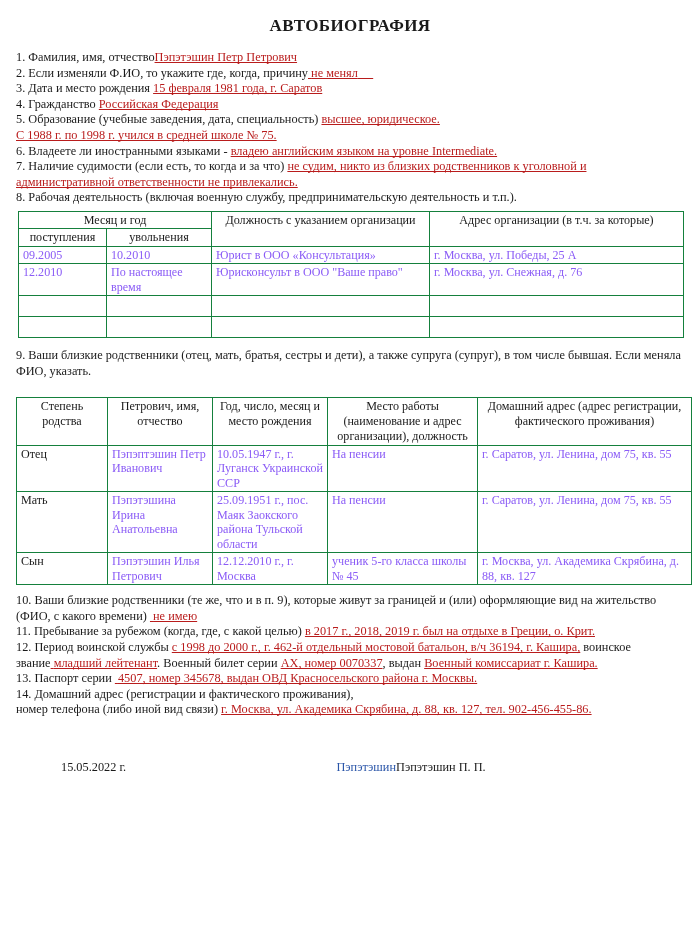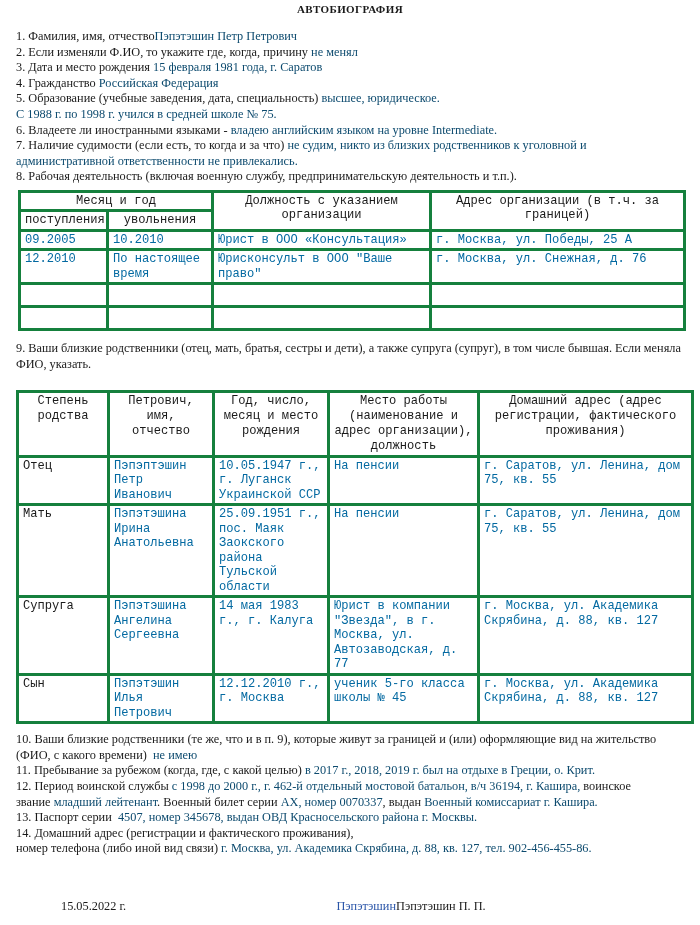--- a/index.html
+++ b/index.html
@@ -19,56 +19,56 @@
   .page {
     position: relative;
     width: 700px;
     height: 925px;
     box-sizing: border-box;
     padding: 0 16px;
   }
   .doc-title {
     text-align: center;
     font-weight: bold;
-    font-size: 11px;
+    font-size: 17px;
     letter-spacing: 0.4px;
-    margin-top: 3px;
+    margin-top: 16px;
     margin-bottom: 14px;
   }
   .line {
     line-height: 15.6px;
     margin: 0;
     padding: 0;
     text-align: left;
     white-space: normal;
   }
   .fill {
-    color: #0c4a6e;
+    color: #b91c1c;
+    text-decoration: underline;
     text-decoration-skip-ink: none;
   }
 
   table.doc-table {
     border-collapse: collapse;
     table-layout: fixed;
     font-size: 12.1px;
     color: #1a1a1a;
   }
   table.doc-table td, table.doc-table th {
-    border: 3px solid #15803d;
+    border: 1px solid #15803d;
     padding: 1px 4px;
     vertical-align: top;
     font-weight: normal;
     line-height: 14.5px;
-    font-family: Liberation Mono, monospace;
   }
   table.doc-table th {
     text-align: center;
     vertical-align: top;
   }
-  .tbl-val { color: #0369a1; }
+  .tbl-val { color: #8b5cf6; }
 
   
   #work-table {
     width: 665px;
     margin-left: 2px;
     margin-top: 5px;
   }
   #work-table col.c1 { width: 88px; }
   #work-table col.c2 { width: 105px; }
   #work-table col.c3 { width: 218px; }
@@ -147,21 +147,21 @@
     <colgroup>
         <col class="c1">
         <col class="c2">
         <col class="c3">
         <col class="c4">
       </colgroup>
     <thead>
       <tr>
         <th colspan="2">Месяц и год</th>
         <th rowspan="2">Должность с указанием организации</th>
-        <th rowspan="2">Адрес организации (в т.ч. за границей)</th>
+        <th rowspan="2">Адрес организации (в т.ч. за которые)</th>
       </tr>
       <tr>
         <th>поступления</th>
         <th>увольнения</th>
       </tr>
     </thead>
     <tbody>
       <tr>
         <td class="tbl-val">09.2005</td>
         <td class="tbl-val">10.2010</td>
@@ -219,27 +219,20 @@
         <td class="tbl-val">г. Саратов, ул. Ленина, дом 75, кв. 55</td>
       </tr>
       <tr>
         <td>Мать</td>
         <td class="tbl-val">Пэпэтэшина Ирина Анатольевна</td>
         <td class="tbl-val">25.09.1951 г., пос. Маяк Заокского района Тульской области</td>
         <td class="tbl-val">На пенсии</td>
         <td class="tbl-val">г. Саратов, ул. Ленина, дом 75, кв. 55</td>
       </tr>
       <tr>
-        <td>Супруга</td>
-        <td class="tbl-val">Пэпэтэшина Ангелина Сергеевна</td>
-        <td class="tbl-val">14 мая 1983 г., г. Калуга</td>
-        <td class="tbl-val">Юрист в компании "Звезда", в г. Москва, ул. Автозаводская, д. 77</td>
-        <td class="tbl-val">г. Москва, ул. Академика Скрябина, д. 88, кв. 127</td>
-      </tr>
-      <tr>
         <td>Сын</td>
         <td class="tbl-val">Пэпэтэшин Илья Петрович</td>
         <td class="tbl-val">12.12.2010 г., г. Москва</td>
         <td class="tbl-val">ученик 5-го класса школы № 45</td>
         <td class="tbl-val">г. Москва, ул. Академика Скрябина, д. 88, кв. 127</td>
       </tr>
     </tbody>
   </table>
 
   <div class="line para-block2">

